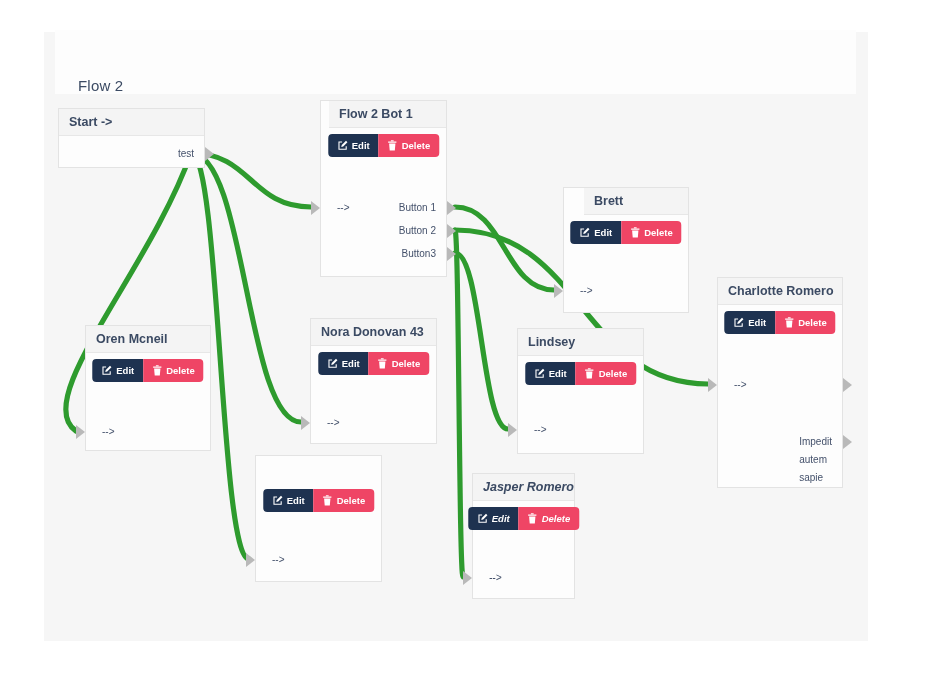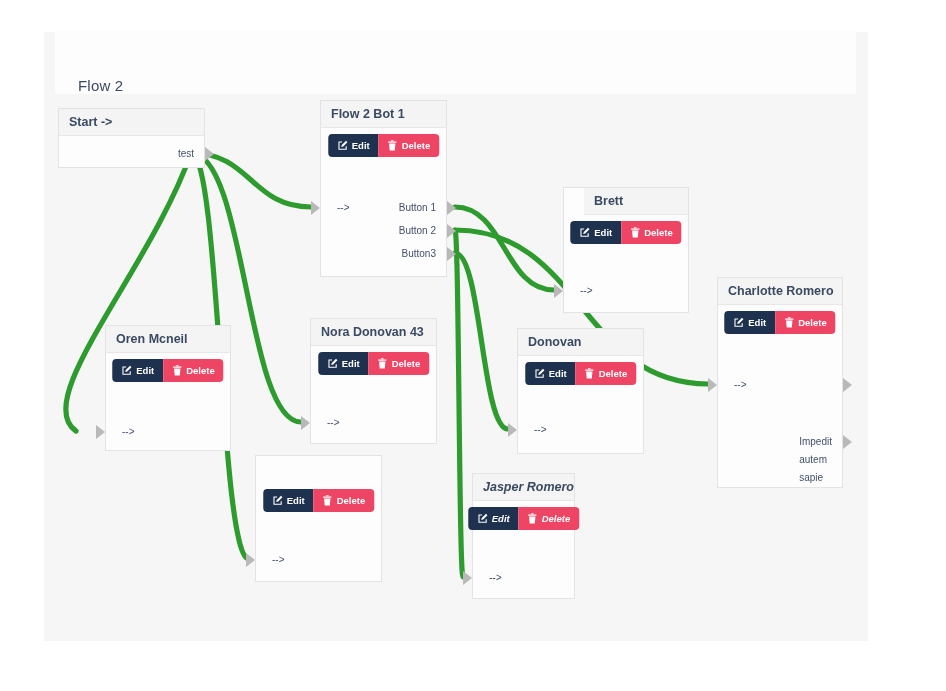--- a/index.html
+++ b/index.html
@@ -39,21 +39,21 @@
       <path d="M 455 230 C 581.5 230, 581.5 384, 708 384" fill="none" stroke="#2e9b2e" stroke-width="5.2" stroke-linecap="round"></path>
       <path d="M 455 230 C 459 230, 459 577, 463 577" fill="none" stroke="#2e9b2e" stroke-width="5.2" stroke-linecap="round"></path>
       <path d="M 455 253 C 481.5 253, 481.5 429, 508 429" fill="none" stroke="#2e9b2e" stroke-width="5.2" stroke-linecap="round"></path>
     </svg>
   <div id="nodes">
       <div class="node" style="left: 58px; top: 108px; width: 147px; height: 60px; background: rgb(253, 253, 253);">
         <div class="node-header">Start -&gt;</div>
         <div class="port" style="right: -10px; top: 38px; border-left: 9px solid rgb(185, 185, 185);"></div>
         <div class="port-label out" style="top: 36px;">test</div>
       </div>
-      <div class="node" style="left: 320px; top: 100px; width: 127px; height: 177px; background: rgb(253, 253, 253);">
+      <div class="node" style="left: 320px; top: 100px; width: 127px; height: 177px; background: rgb(253, 253, 253); padding-left: 8px;">
         <div class="node-header">Flow 2 Bot 1</div>
         <div class="btn-row">
           <div class="btn edit" style="background: rgb(30, 50, 80);">
             <div>
               <svg width="11" height="11" viewBox="0 0 16 16" fill="none">
                 <path d="M13 9v4.5H2.5V3H7" stroke="#fff" stroke-width="1.6"></path>
                 <path d="M12.7 1.2l2.1 2.1-6.2 6.2-2.8.7.7-2.8z" fill="#fff"></path>
               </svg>
             </div>
             <div>Edit</div>
@@ -128,21 +128,21 @@
           </div>
         </div>
         <div class="port" style="left: -10px; top: 100px; border-left: 9px solid rgb(185, 185, 185);"></div>
         <div class="port-label in" style="top: 98px;">--&gt;</div>
         <div class="port" style="right: -10px; top: 100px; border-left: 9px solid rgb(185, 185, 185);"></div>
         <div class="port" style="right: -10px; top: 157px; border-left: 9px solid rgb(185, 185, 185);"></div>
         <div class="port-label out" style="top: 155px;">Impedit
 autem
 sapie</div>
       </div>
-      <div class="node" style="left: 85px; top: 325px; width: 126px; height: 126px; background: rgb(253, 253, 253); margin-left: 20px;">
+      <div class="node" style="left: 85px; top: 325px; width: 126px; height: 126px; background: rgb(253, 253, 253);">
         <div class="node-header">Oren Mcneil</div>
         <div class="btn-row">
           <div class="btn edit" style="background: rgb(30, 50, 80);">
             <div>
               <svg width="11" height="11" viewBox="0 0 16 16" fill="none">
                 <path d="M13 9v4.5H2.5V3H7" stroke="#fff" stroke-width="1.6"></path>
                 <path d="M12.7 1.2l2.1 2.1-6.2 6.2-2.8.7.7-2.8z" fill="#fff"></path>
               </svg>
             </div>
             <div>Edit</div>
@@ -181,21 +181,21 @@
                 <path d="M2.4 5h9.2l-.9 10.4H3.3z" fill="#fff"></path>
               </svg>
             </div>
             <div>Delete</div>
           </div>
         </div>
         <div class="port" style="left: -10px; top: 97px; border-left: 9px solid rgb(185, 185, 185);"></div>
         <div class="port-label in" style="top: 95px;">--&gt;</div>
       </div>
       <div class="node" style="left: 517px; top: 328px; width: 127px; height: 126px; background: rgb(253, 253, 253);">
-        <div class="node-header">Donovan</div>
+        <div class="node-header">Lindsey</div>
         <div class="btn-row">
           <div class="btn edit" style="background: rgb(30, 50, 80);">
             <div>
               <svg width="11" height="11" viewBox="0 0 16 16" fill="none">
                 <path d="M13 9v4.5H2.5V3H7" stroke="#fff" stroke-width="1.6"></path>
                 <path d="M12.7 1.2l2.1 2.1-6.2 6.2-2.8.7.7-2.8z" fill="#fff"></path>
               </svg>
             </div>
             <div>Edit</div>
           </div>

